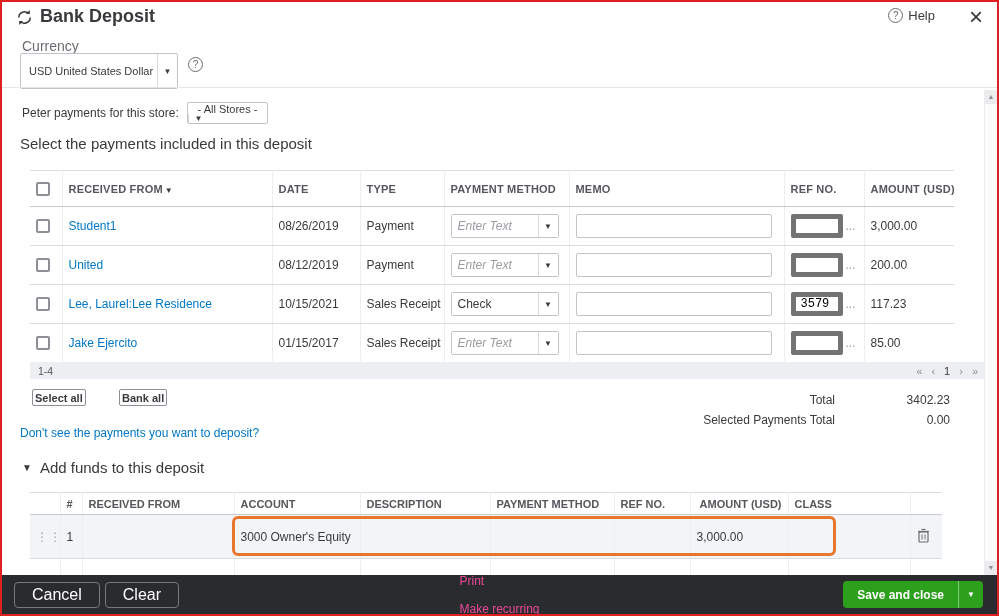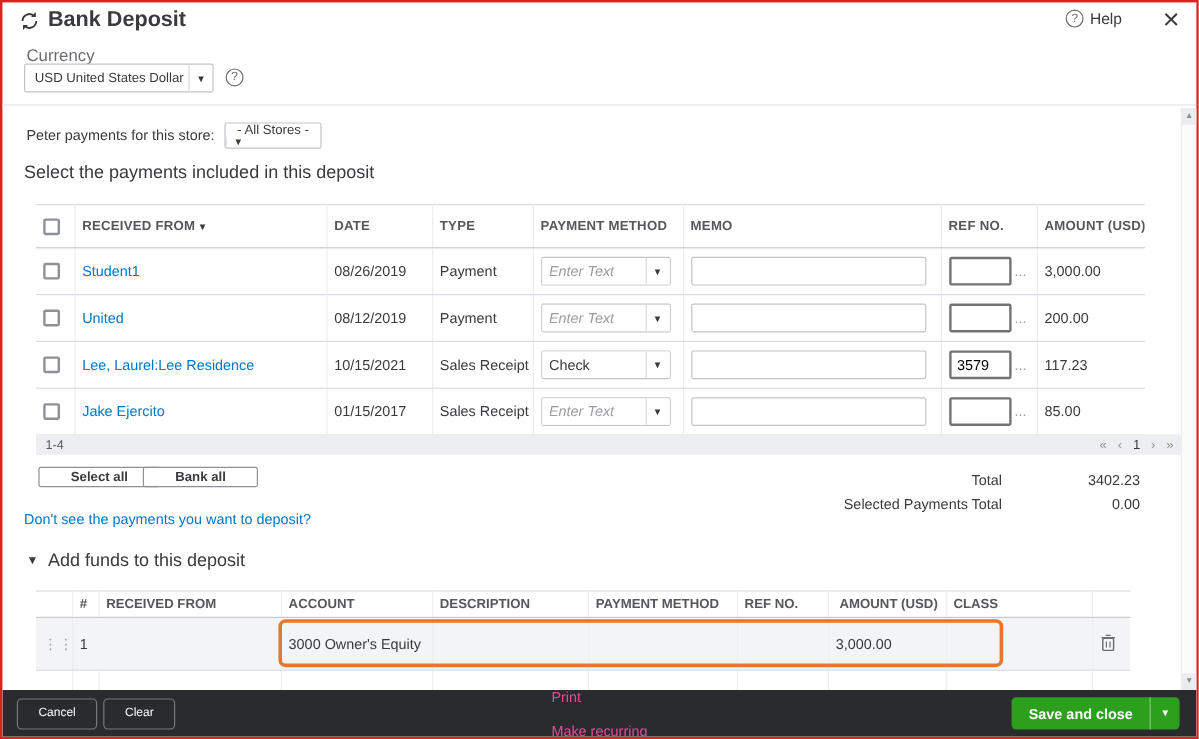--- a/index.html
+++ b/index.html
@@ -14,21 +14,21 @@
   .title-icon { position:absolute; left:13px; top:6px; }
   .page-title { position:absolute; left:38px; top:4px; font-size:18px; font-weight:bold; color:#393a3d; }
   .help-wrap { position:absolute; right:62px; top:6px; display:flex; align-items:center; gap:5px; color:#393a3d; font-size:13px; cursor:pointer; }
   .qmark { display:inline-block; width:15px; height:15px; border:1px solid #6b6c72; border-radius:50%; font-size:10px; line-height:13px; text-align:center; color:#6b6c72; }
   .close-x { position:absolute; right:14px; top:2px; font-size:24px; color:#393a3d; cursor:pointer; line-height:26px; }
   
   .currency-label { position:absolute; left:20px; top:36px; font-size:14px; color:#6b6c72; }
   .select-box { position:absolute; display:flex; align-items:center; border:1px solid #c1c4c8; border-radius:2px; background:#fff; cursor:pointer; }
   .select-box .sel-text { flex:1; padding:0 8px; font-size:11px; color:#393a3d; white-space:nowrap; overflow:hidden; }
   .select-box .sel-caret { width:20px; text-align:center; border-left:1px solid #d7dade; font-size:8px; color:#393a3d; align-self:stretch; display:flex; align-items:center; justify-content:center; }
-  .currency-select { left:18px; top:51px; width:158px; height:24px; }
+  .currency-select { left:18px; top:51px; width:158px; height:36px; }
   .currency-q { position:absolute; left:186px; top:55px; }
   .divider-1 { position:absolute; left:0; right:0; top:85px; height:1px; background:#e3e5e8; }
   
   .store-label { position:absolute; left:20px; top:104px; font-size:12px; color:#393a3d; }
   .store-select { left:185px; top:100px; width:81px; height:22px;flex-direction:column; }
   
   .section-title { position:absolute; left:18px; top:133px; font-size:15px; color:#393a3d; }
   
   table { border-collapse:collapse; table-layout:fixed; }
   .pay-table { position:absolute; left:28px; top:168px; width:924px; background:#fff; }
@@ -40,32 +40,32 @@
   .cb { display:inline-block; width:14px; height:14px; border:2px solid #8d9096; border-radius:2px; background:#fff; vertical-align:middle; cursor:pointer; }
   .th-cb, .td-cb { text-align:center; }
   .sort-caret { font-size:8px; color:#393a3d; margin-left:2px; }
   a.link { color:#0077c5; text-decoration:none; cursor:pointer; font-size:12px; }
   .combo { display:inline-flex; align-items:center; border:1px solid #c1c4c8; border-radius:2px; height:24px; background:#fff; width:108px; }
   .combo input { border:none; outline:none; flex:1; min-width:0; height:100%; padding:0 6px; font-size:12px; font-family:"Liberation Sans",sans-serif; color:#393a3d; }
   .combo .combo-btn { width:20px; align-self:stretch; border:none; border-left:1px solid #d7dade; background:#fff; font-size:8px; color:#393a3d; cursor:pointer; }
   input::placeholder { color:#9a9ca1; font-style:italic; }
   .memo-input { width:196px; height:24px; border:1px solid #c1c4c8; border-radius:2px; padding:0 6px; font-size:12px; font-family:"Liberation Sans",sans-serif; }
   .ref-wrap { display:inline-flex; align-items:center; gap:3px; }
-  .ref-input { width:52px; height:24px; border:2px solid #737373; border-radius:2px; padding:0 5px; font-size:12px; font-family:Liberation Sans, sans-serif; }
+  .ref-input { width:52px; height:24px; border:5px solid #737373; border-radius:2px; padding:0 5px; font-size:12px; font-family:Liberation Mono, monospace; }
   .ref-ellipsis { color:#9a9ca1; font-size:12px; cursor:pointer; }
   .amt { text-align:right; color:#393a3d; }
   .pay-table thead th.amt-h { text-align:right; }
   
   .pagebar { position:absolute; left:28px; top:360px; width:956px; height:17px; background:#eceef1; display:flex; align-items:center; font-size:10.5px; color:#56575c; padding:0 8px; }
   .pagebar .range { flex:1; }
   .pagebar .pg { display:flex; gap:9px; align-items:center; color:#8d9096; font-size:11px; }
   .pagebar .pg .cur { color:#393a3d; }
   .pagebar .pg span { cursor:pointer; }
   
-  .mini-btn { position:absolute; height:17px; border:1px solid #8d9096; border-radius:2px; background:#fff; font-size:11px; font-weight:bold; color:#393a3d; font-family:"Liberation Sans",sans-serif; cursor:pointer; padding:0 26px; line-height:14px; }
+  .mini-btn { position:absolute; height:17px; border:1px solid #8d9096; border-radius:2px; background:#fff; font-size:11px; font-weight:bold; color:#393a3d; font-family:"Liberation Sans",sans-serif; cursor:pointer; padding:0 2px; line-height:14px; }
   .btn-select-all { left:30px; top:387px; }
   .btn-clear-all  { left:117px; top:387px; }
   .totals { position:absolute; left:600px; top:388px; width:348px; font-size:12px; }
   .totals .trow { display:flex; justify-content:flex-end; height:20px; align-items:center; }
   .totals .tlabel { text-align:right; color:#393a3d; }
   .totals .tval { width:115px; text-align:right; color:#393a3d; }
   .dep-link { position:absolute; left:18px; top:424px; font-size:12px; }
   
   .af-heading { position:absolute; left:20px; top:457px; font-size:15px; color:#393a3d; display:flex; align-items:center; gap:8px; }
   .af-heading .tri { font-size:10px; color:#393a3d; cursor:pointer; }
@@ -75,21 +75,21 @@
   .af-table thead th { height:22px; font-size:11px; font-weight:bold; color:#56575c; border-top:1px solid #d9dce0; border-bottom:1px solid #c6c9cd; }
   .af-table tbody td { height:44px; border-bottom:1px solid #d7dde3; }
   .af-table tbody tr.sel { background:#f3f4f6; }
   .af-table .amt-h { text-align:right; }
   .drag { color:#9a9ca1; font-size:11px; letter-spacing:1px; cursor:grab; }
   .trash { cursor:pointer; text-align:center; }
   .orange-box { position:absolute; left:230px; top:514px; width:604px; height:40px; border:3px solid #e8762d; border-radius:6px; pointer-events:none; z-index:6; }
   
   .footer { position:absolute; left:0; right:0; bottom:0; height:39px; background:#2a2b2e; z-index:10; display:flex; align-items:center; }
   .f-left { position:absolute; left:12px; display:flex; gap:5px; }
-  .f-btn { height:26px; padding:0 17px; background:transparent; border:1px solid #77797d; border-radius:4px; color:#fff; font-size:10px; font-family:"Liberation Sans",sans-serif; cursor:pointer; }
+  .f-btn { height:26px; padding:0 17px; background:transparent; border:1px solid #77797d; border-radius:4px; color:#fff; font-size:16px; font-family:"Liberation Sans",sans-serif; cursor:pointer; }
   .f-center { position:absolute; left:50%; transform:translateX(-50%); display:flex; gap:14px; color:#ec4899; font-size:12px;flex-direction:column; }
   .f-center span { cursor:pointer; }
   .save-btn { position:absolute; right:14px; height:27px; background:#2ca01c; border-radius:4px; display:flex; align-items:center; color:#fff; font-size:12px; font-weight:bold; cursor:pointer; }
   .save-btn .save-label { padding:0 14px; }
   .save-btn .save-div { width:1px; align-self:stretch; background:rgba(255,255,255,.4); }
   .save-btn .save-caret { width:24px; text-align:center; font-size:8px; }
   
   .vscroll { position:absolute; top:88px; right:0; width:13px; bottom:39px; background:#fbfbfc; border-left:1px solid #ededee; z-index:5; }
   .vs-btn { position:absolute; left:0; right:0; height:14px; background:#ececee; color:#8d9096; font-size:7px; text-align:center; line-height:14px; cursor:pointer; }
   .vs-up { top:0; } .vs-down { bottom:0; }

